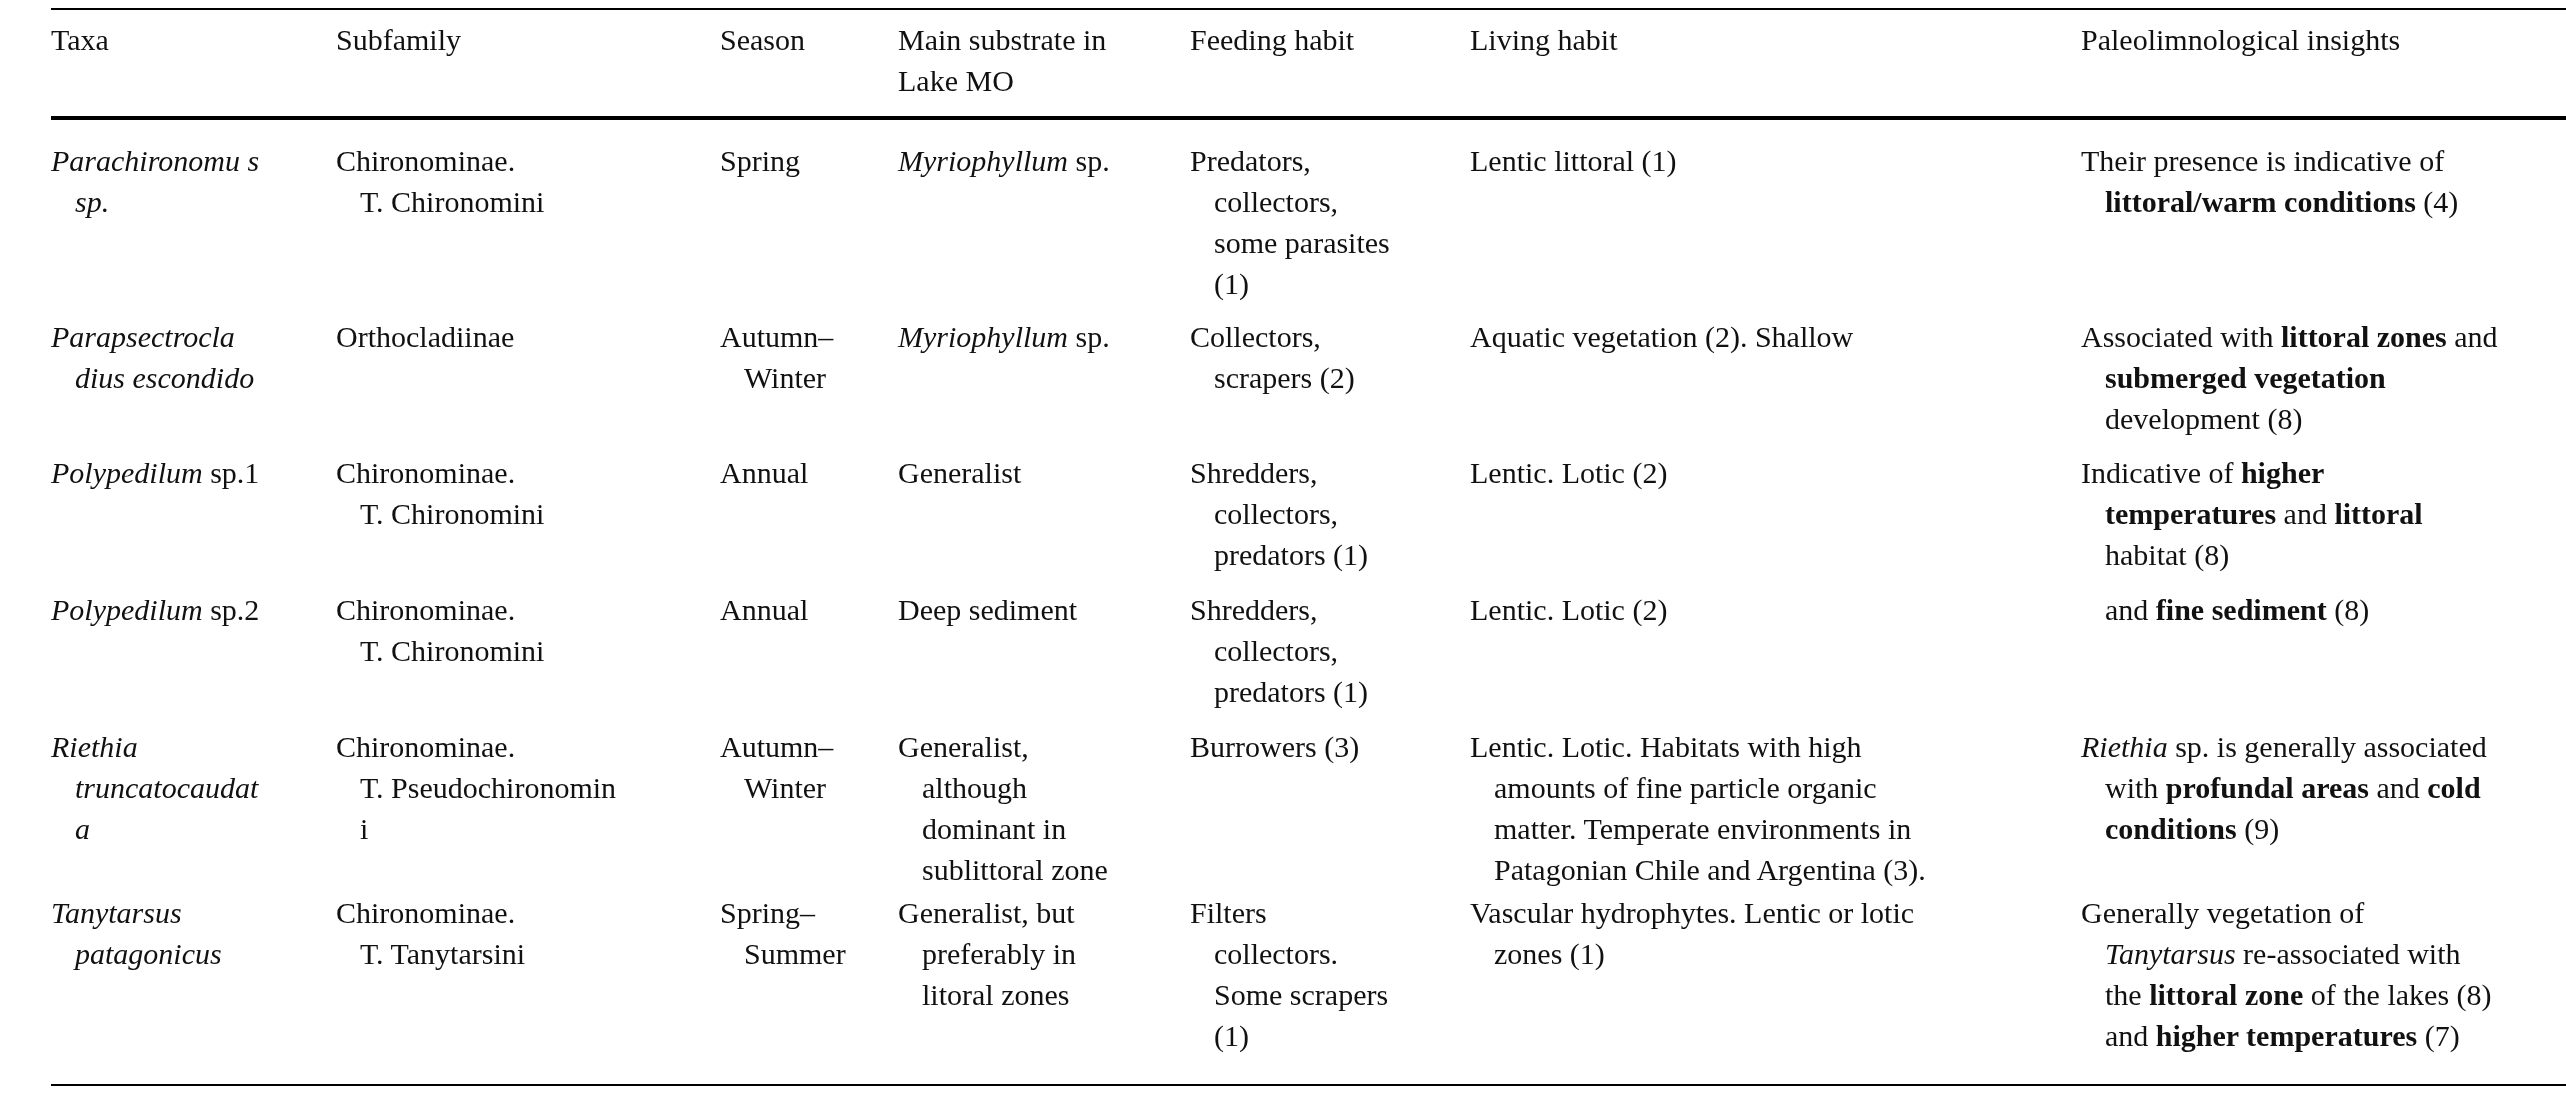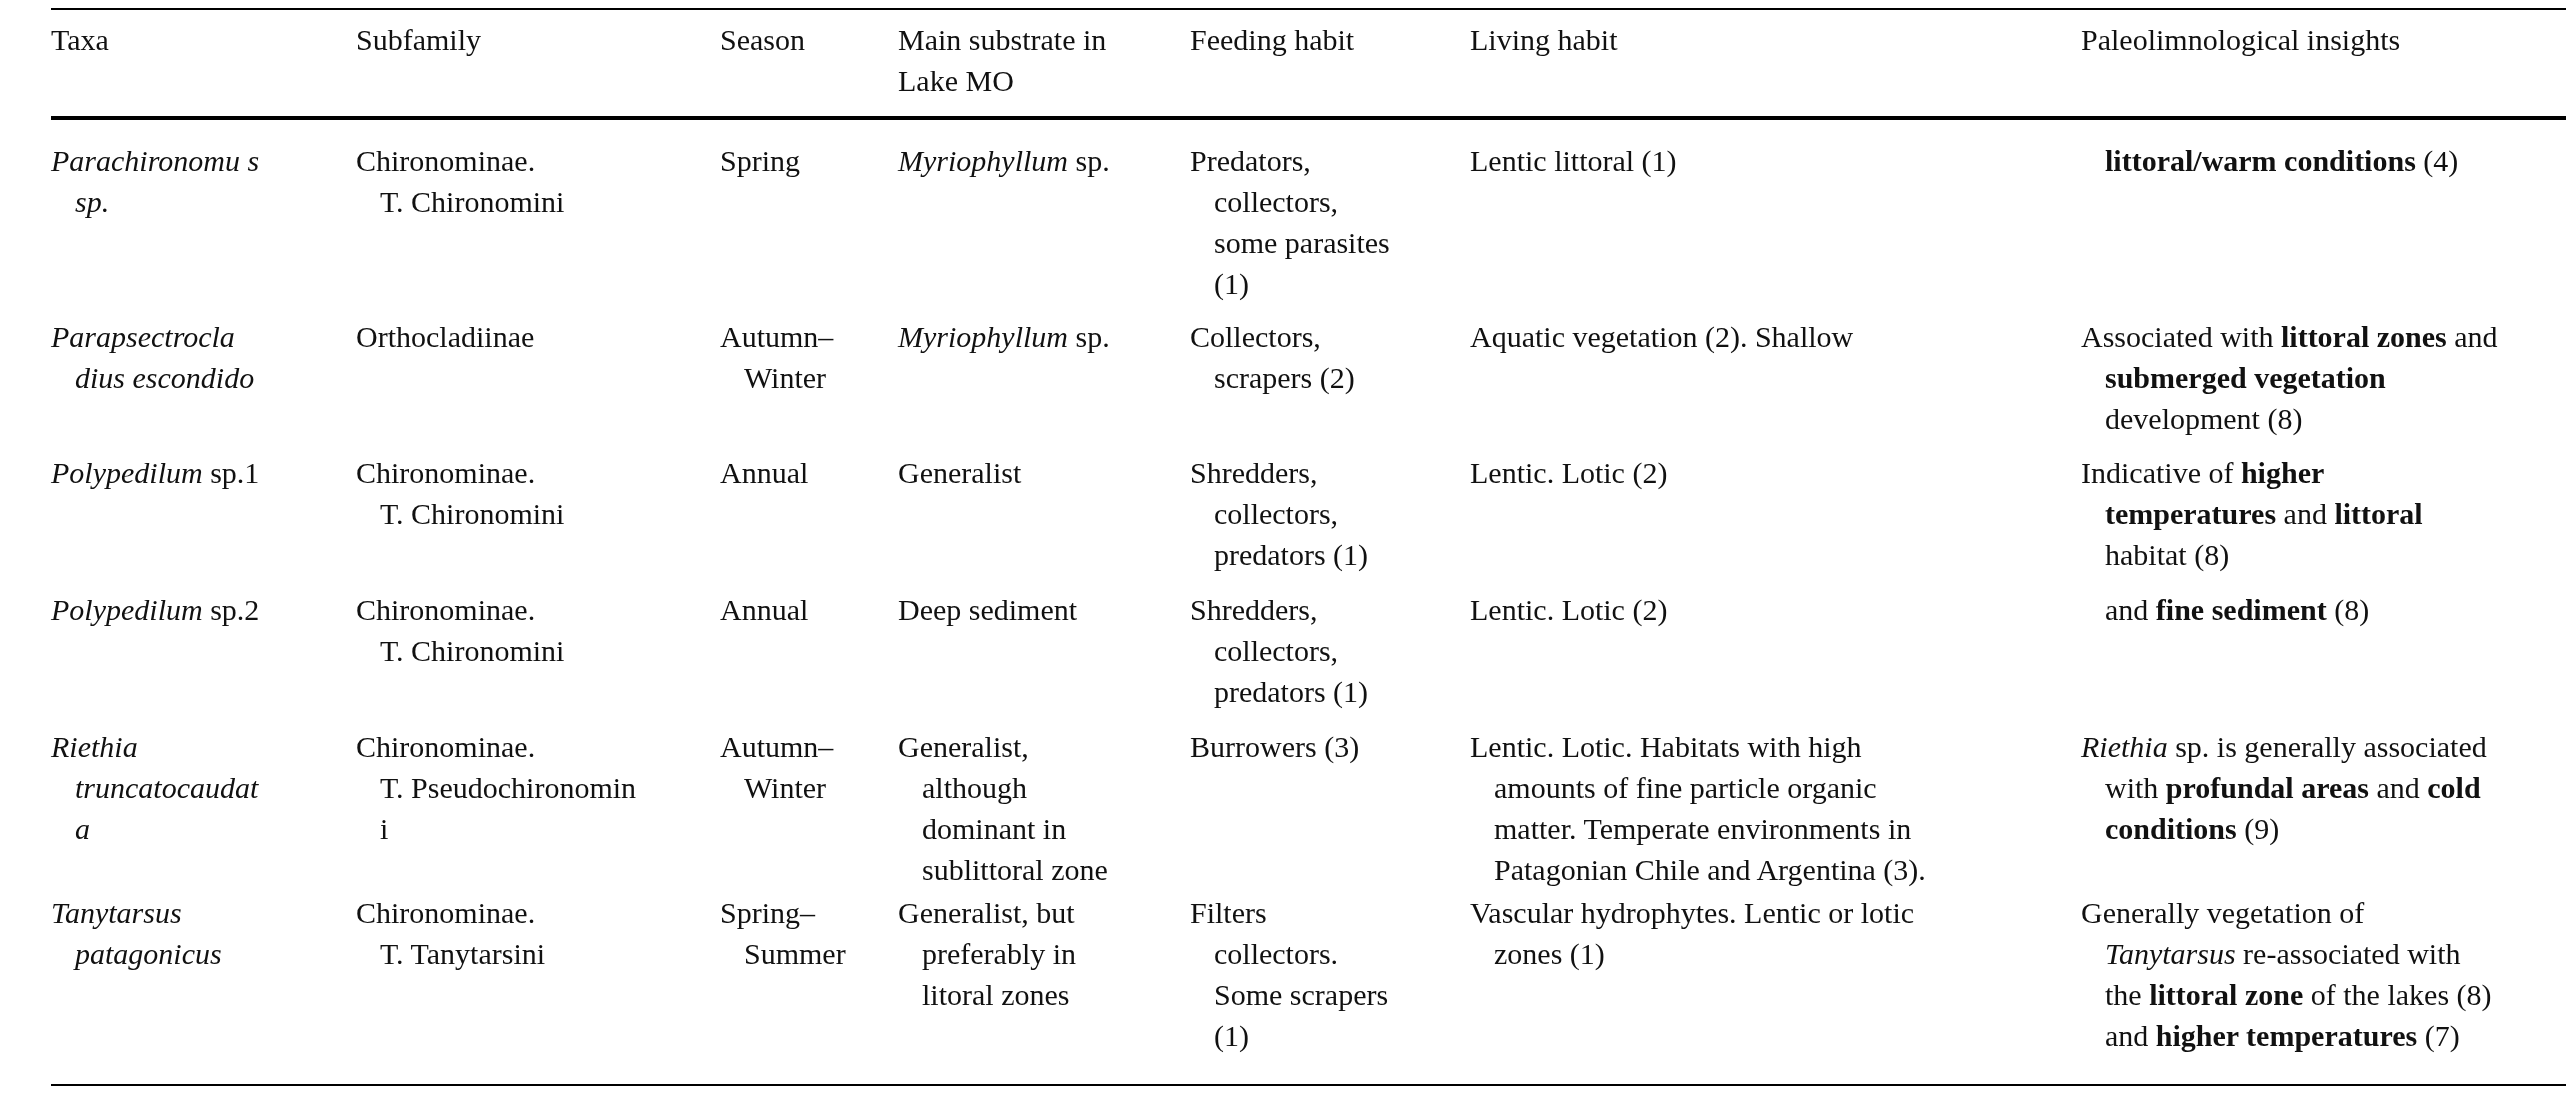--- a/index.html
+++ b/index.html
@@ -39,21 +39,21 @@
   }
   .line {
     display: block;
     height: 41px;
     white-space: nowrap;
   }
   .line.cont {
     padding-left: 24px;
   }
   .c0 { left: 51px; }
-  .c1 { left: 356px; }
+  .c1 { left: 336px; }
   .c2 { left: 720px; }
   .c3 { left: 898px; }
   .c4 { left: 1190px; }
   .c5 { left: 1470px; }
   .c6 { left: 2081px; }
 
   .it { font-style: italic; }
   .bd { font-weight: bold; margin-top: 17px; }
   .header-cell .line { font-weight: normal; }
 </style>
@@ -108,20 +108,21 @@
       <div class="cell c4">
         <span class="line"><span>Predators,</span></span>
         <span class="line cont"><span>collectors,</span></span>
         <span class="line cont"><span>some parasites</span></span>
         <span class="line cont"><span>(1)</span></span>
       </div>
       <div class="cell c5">
         <span class="line"><span>Lentic littoral (1)</span></span>
       </div>
       <div class="cell c6">
+        <span class="line"><span>Their presence is indicative of</span></span>
         <span class="line cont"><span class="bd">littoral/warm conditions</span><span> (4)</span></span>
       </div>
     </div>
     <div class="row" style="top: 316px;">
       <div class="cell c0">
         <span class="line"><span class="it">Parapsectrocla</span></span>
         <span class="line cont"><span class="it">dius escondido</span></span>
       </div>
       <div class="cell c1">
         <span class="line"><span>Orthocladiinae</span></span>

